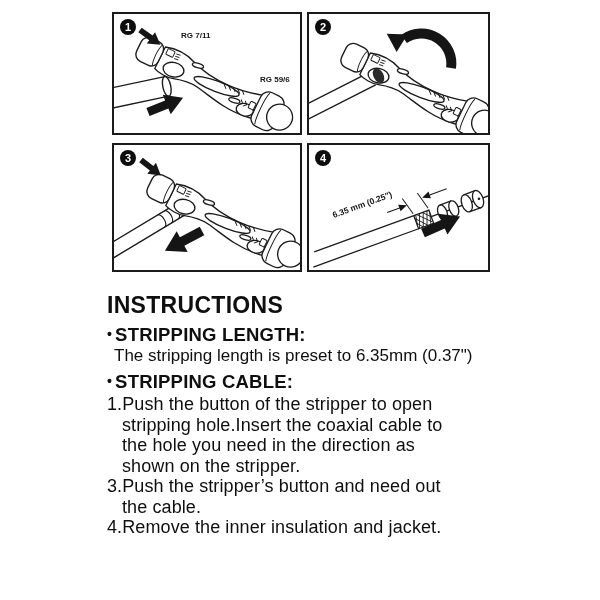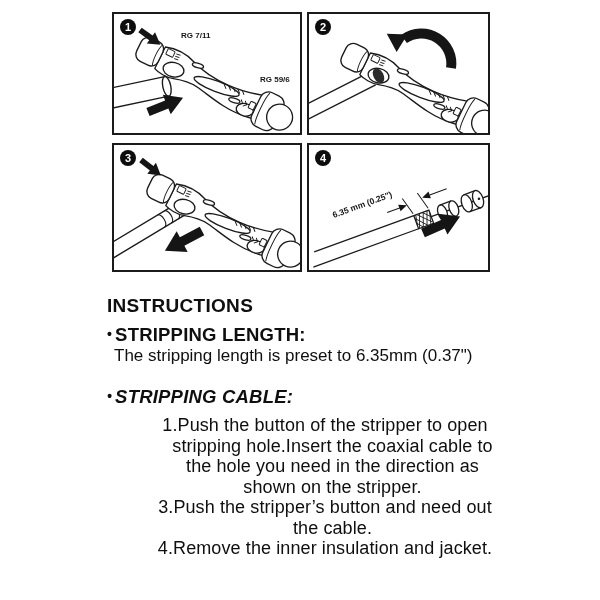--- a/index.html
+++ b/index.html
@@ -16,26 +16,26 @@
     position:relative;border:2px solid #1b1b1b;background:#fff;box-sizing:border-box;
   }
   .panel svg{position:absolute;left:0;top:0;width:100%;height:100%;display:block;}
   .badge{
     position:absolute;left:6px;top:5px;width:16px;height:16px;border-radius:50%;
     background:#0d0d0d;color:#ffffff;font-size:11px;font-weight:bold;
     display:flex;align-items:center;justify-content:center;z-index:2;
   }
   .panel text{font-family:"Liberation Sans",sans-serif;font-weight:bold;fill:#161616;}
   .instr{position:absolute;left:107px;top:295px;width:436px;}
-  .ititle{font-size:19px;line-height:21px;font-weight:bold;letter-spacing:.3px;}
+  .ititle{font-size:23px;line-height:21px;font-weight:bold;letter-spacing:.3px;}
   .ihead{font-size:18.5px;line-height:21px;font-weight:bold;margin-top:8px;letter-spacing:.2px;}
-  .ihead2{margin-top:20px;font-style:italic;}
+  .ihead2{margin-top:5px;}
   .bullet{font-size:14px;margin-right:3px;vertical-align:2px;}
   .ibody{font-size:17px;line-height:20px;margin:1px 0 0 7px;}
-  .steps{margin-top:8px;text-align:center;}
+  .steps{margin-top:2px;}
   .step{
     font-size:18px;line-height:20.5px;padding-left:15px;text-indent:-15px;
     white-space:pre-line;letter-spacing:.1px;
   }
 </style>
 </head>
 <body>
 
 <svg width="0" height="0" style="position:absolute" aria-hidden="true">
   <defs>

